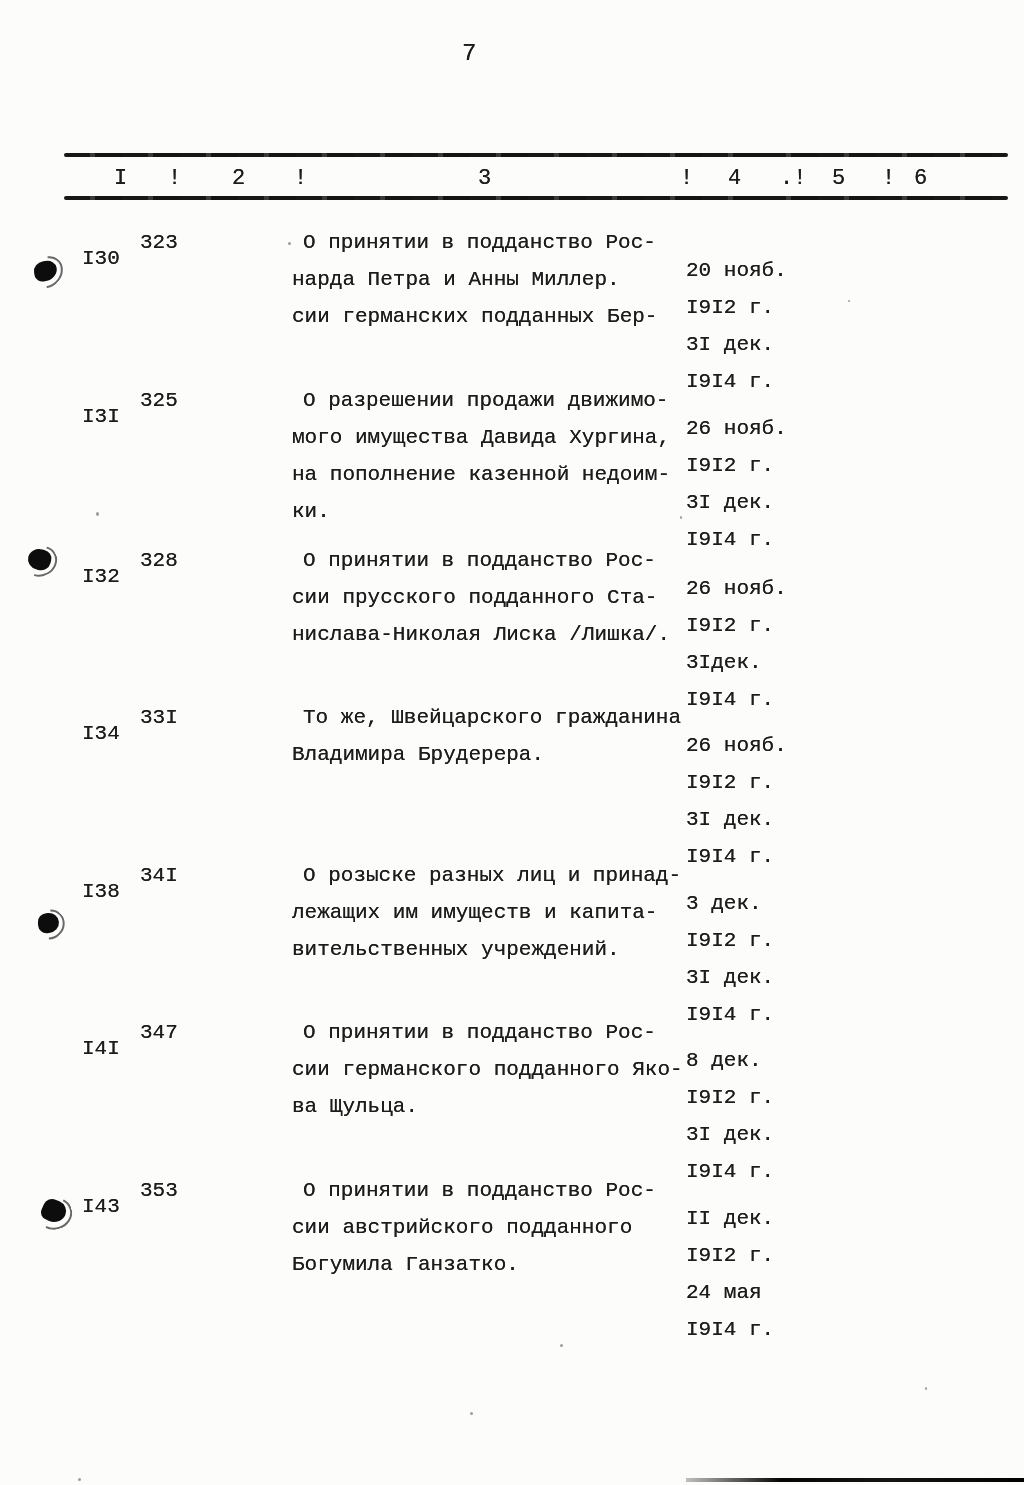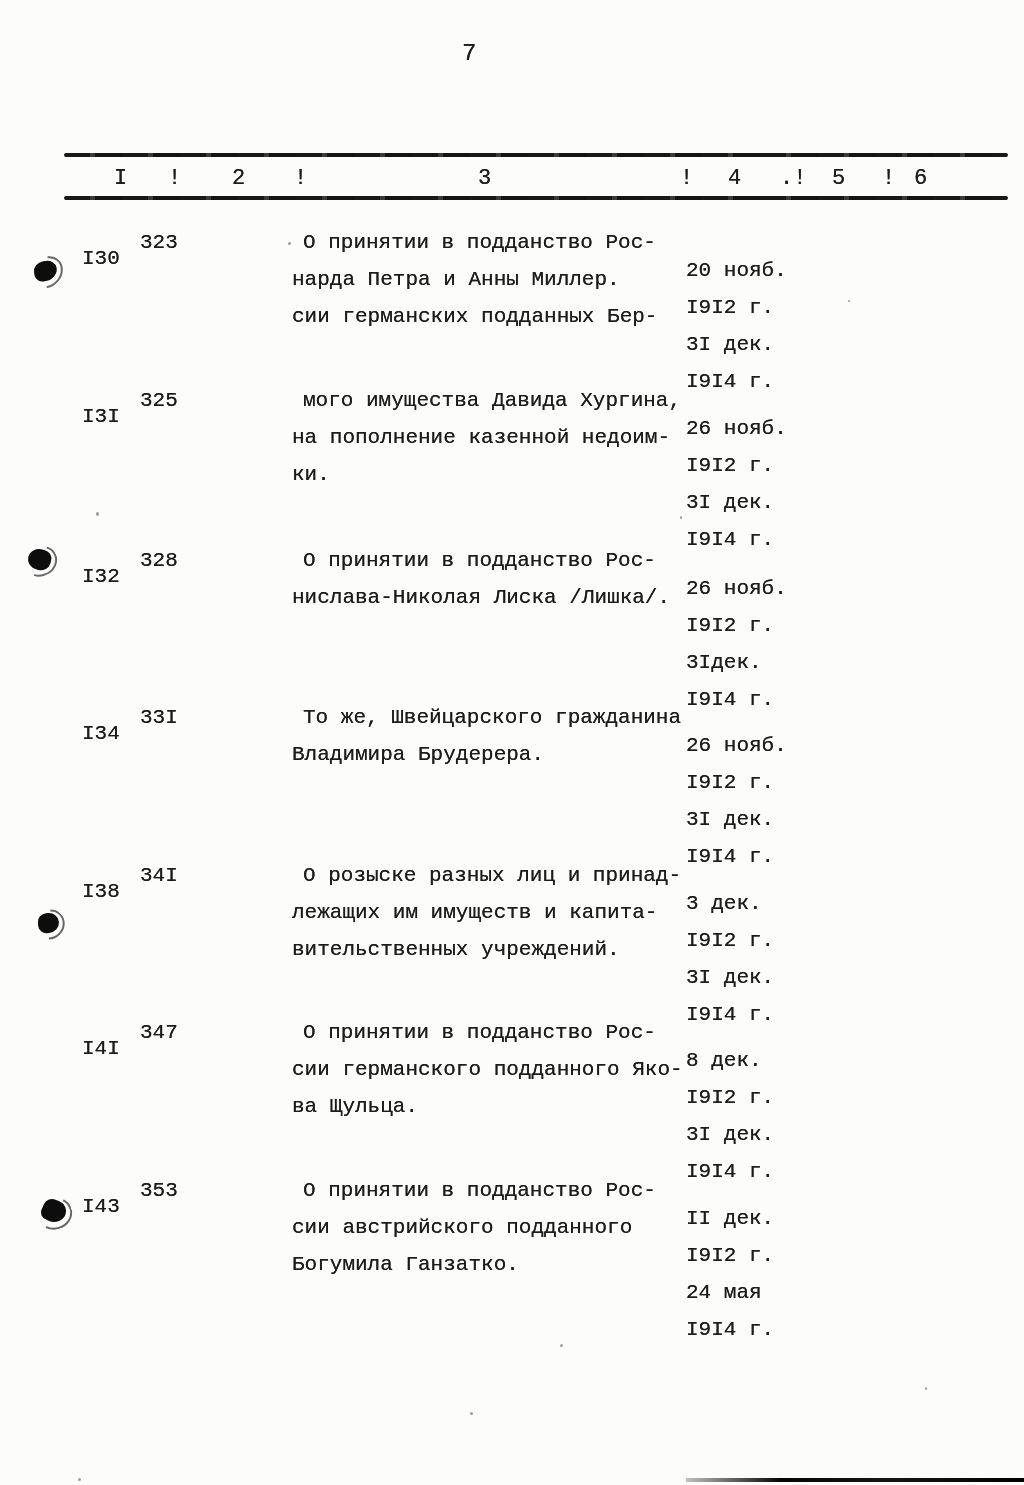--- a/index.html
+++ b/index.html
@@ -69,37 +69,39 @@
       <div class="txt line">I9I2 г.</div>
       <div class="txt line">3I дек.</div>
       <div class="txt line">I9I4 г.</div>
     </div>
   </div>
 
   <div class="entry" style="top:382px">
     <span class="txt c1">I3I</span>
     <span class="txt c2">325</span>
     <div class="c3">
+      <div class="txt line">О разрешении продажи движимо-</div>
       <div class="txt line">мого имущества Давида Хургина,</div>
       <div class="txt line">на пополнение казенной недоим-</div>
       <div class="txt line">ки.</div>
     </div>
     <div class="c4">
       <div class="txt line">26 нояб.</div>
       <div class="txt line">I9I2 г.</div>
       <div class="txt line">3I дек.</div>
       <div class="txt line">I9I4 г.</div>
     </div>
   </div>
 
   <div class="entry" style="top:542px">
     <span class="txt c1">I32</span>
     <span class="txt c2">328</span>
     <div class="c3">
       <div class="txt line">О принятии в подданство Рос-</div>
+      <div class="txt line">сии прусского подданного Ста-</div>
       <div class="txt line">нислава-Николая Лиска /Лишка/.</div>
     </div>
     <div class="c4">
       <div class="txt line">26 нояб.</div>
       <div class="txt line">I9I2 г.</div>
       <div class="txt line">3Iдек.</div>
       <div class="txt line">I9I4 г.</div>
     </div>
   </div>
 

